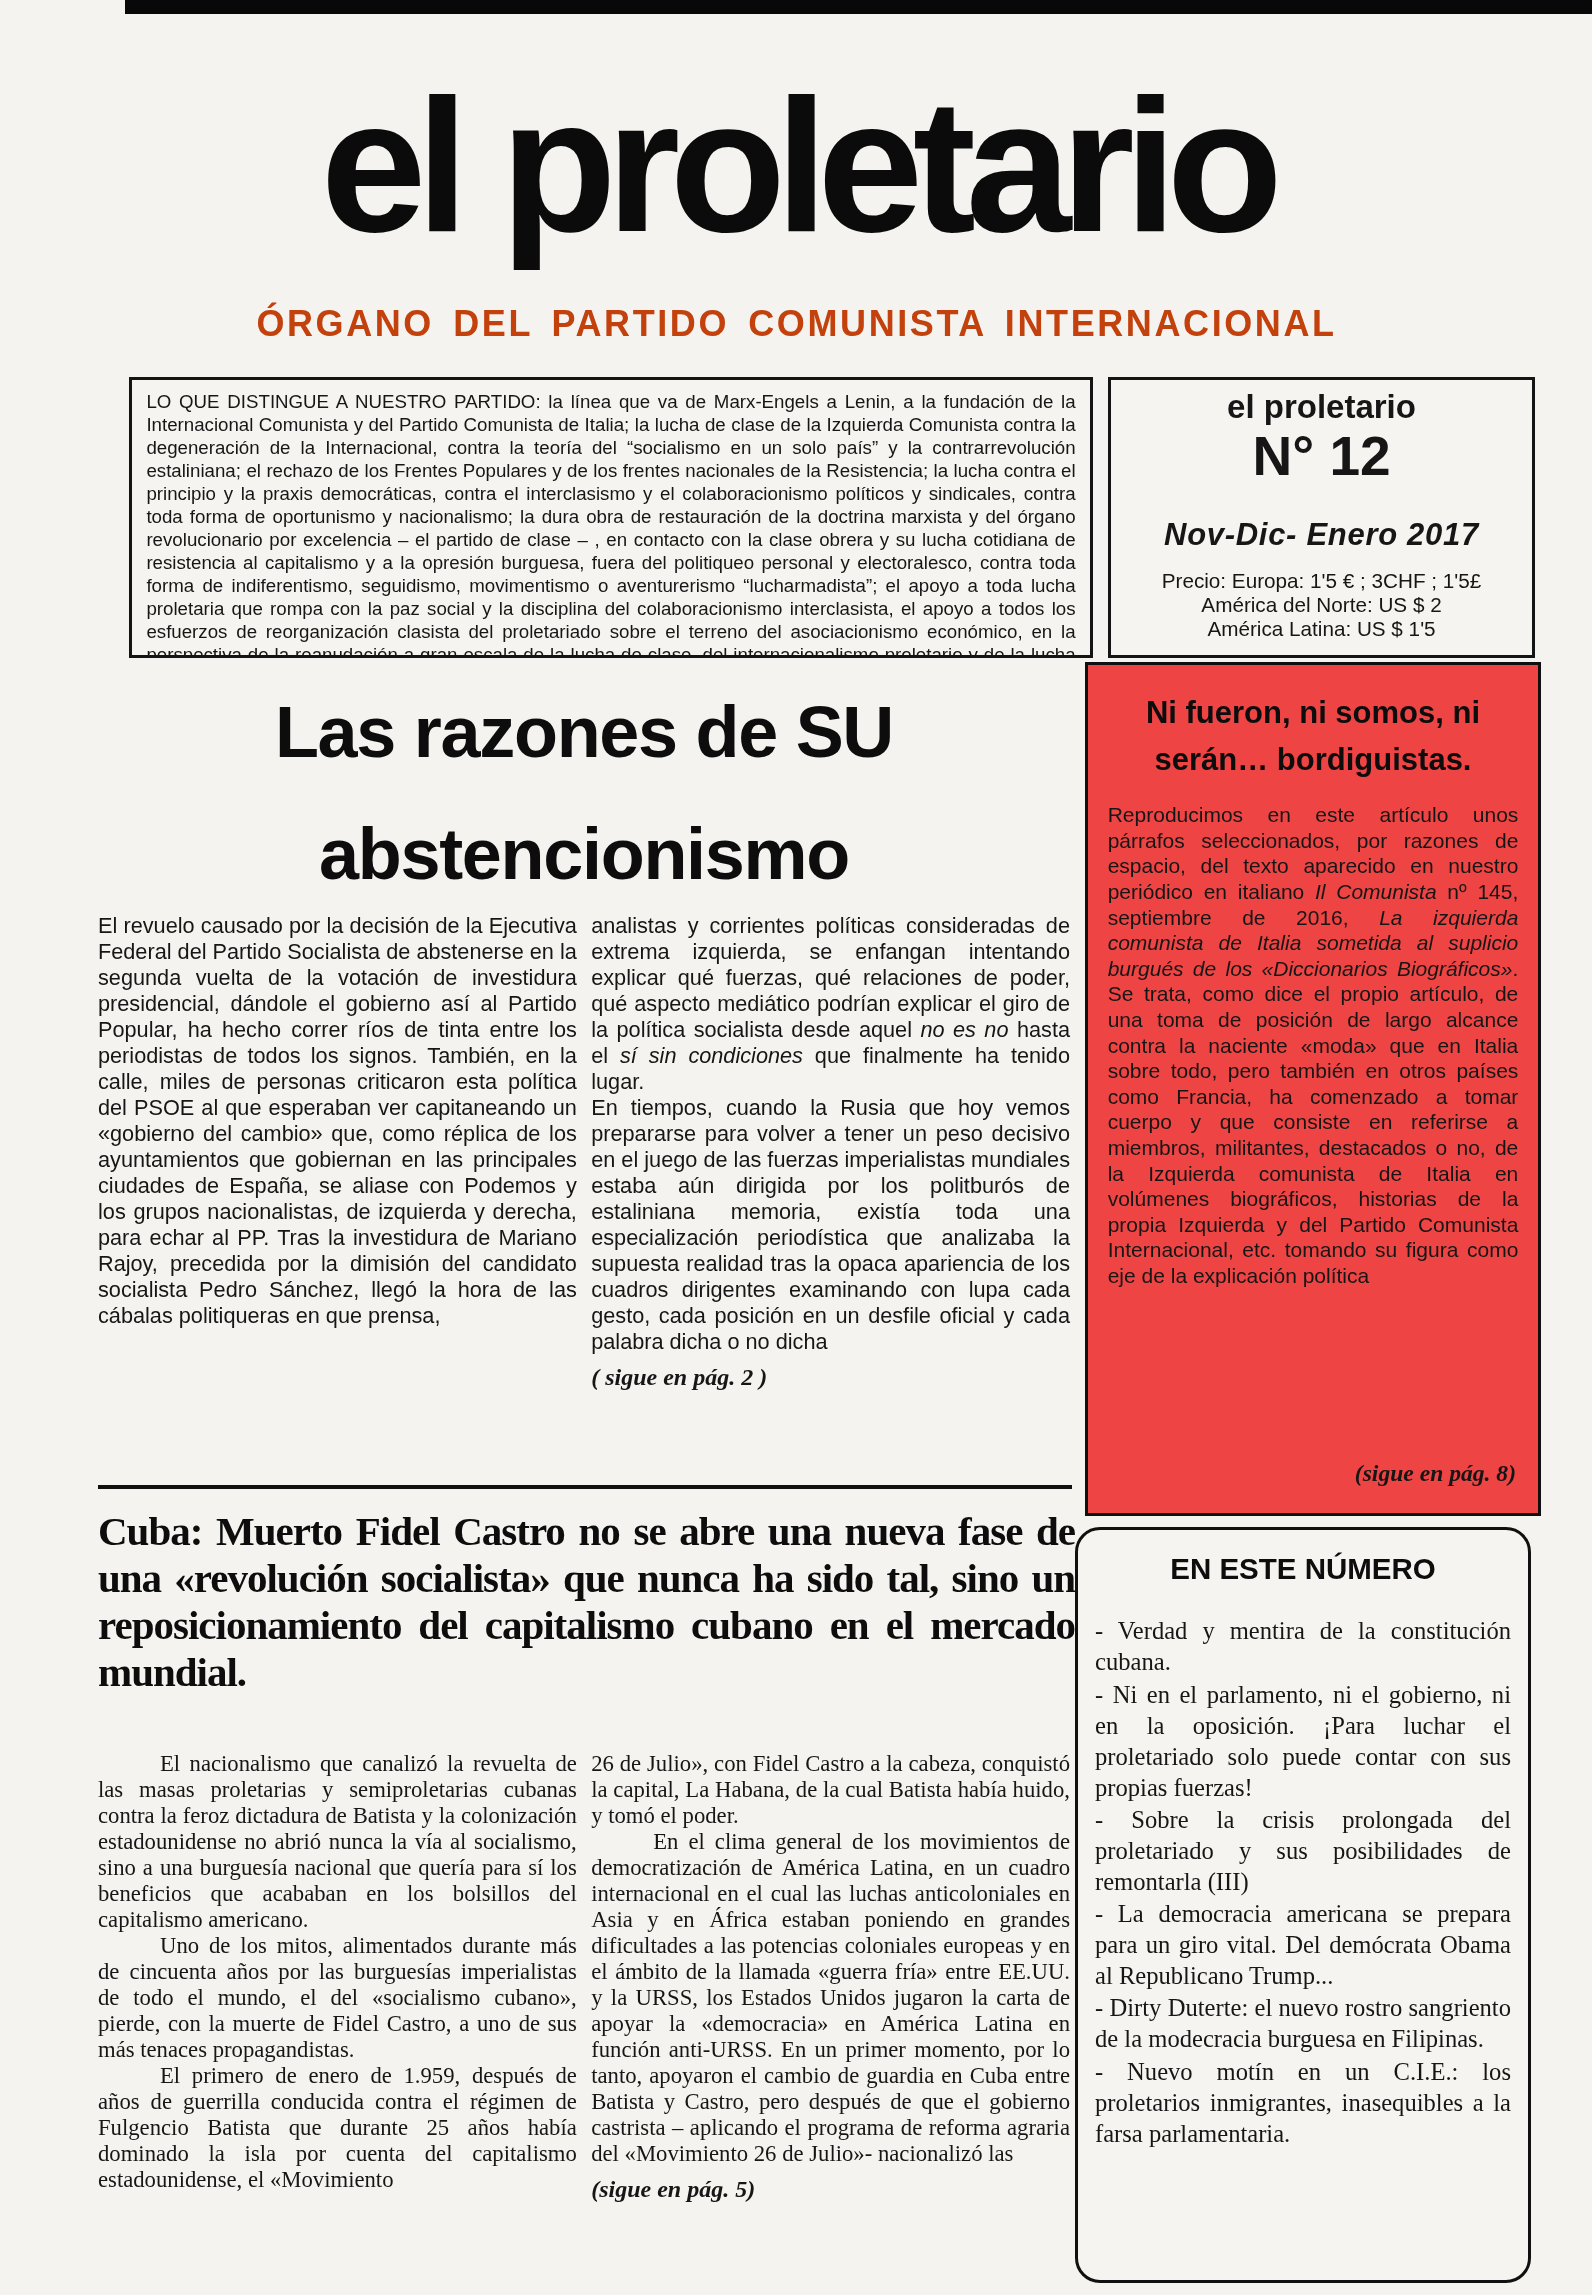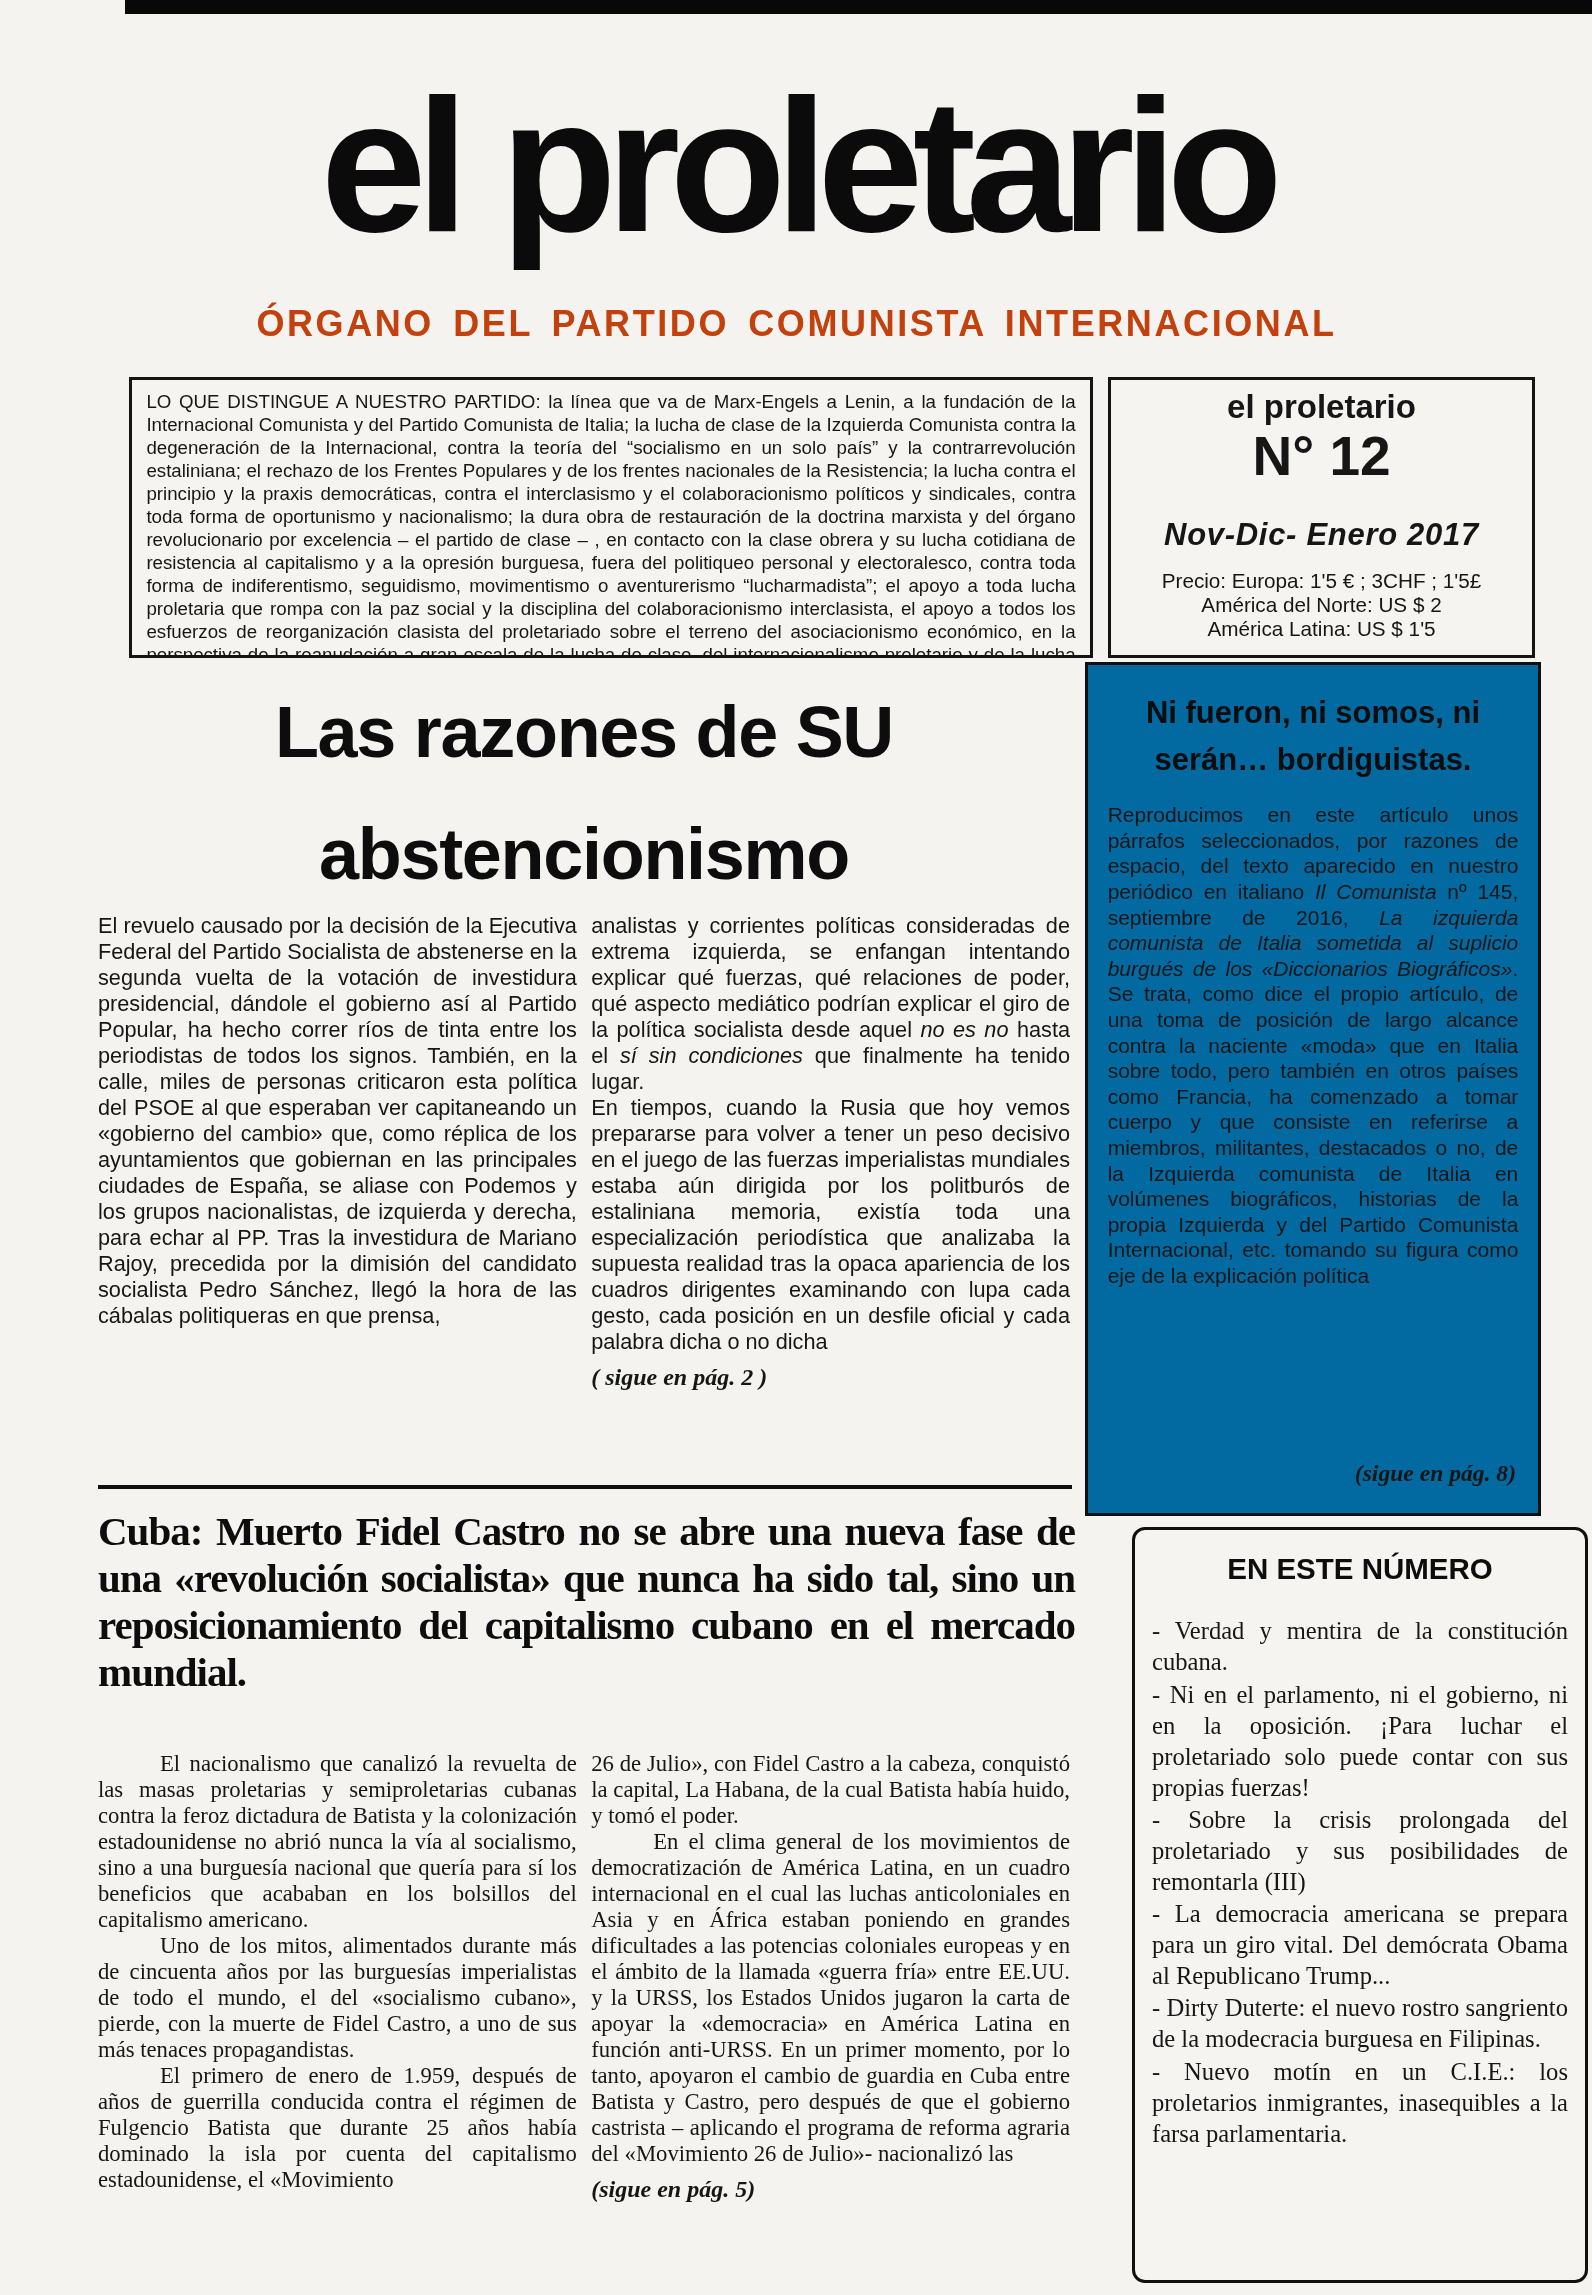--- a/index.html
+++ b/index.html
@@ -107,44 +107,44 @@
   }
   .cuba-col p{margin:0;}
   .cuba-col p.ind{text-indent:62px;}
 
   
   .sb1{
     left:1085px;top:662px;width:456px;height:854px;
     box-sizing:border-box;
     border:3.9px solid #101010;
     padding:23.6px 19.7px;
-    background:#0369a1;
+    background:#ef4444;
   }
   .sb1-title{
     text-align:center;font-weight:700;
     font-size:31px;line-height:47px;
     color:#0d0d0d;
   }
   .sb1-body{
     margin-top:19.7px;
     font-size:21px;line-height:25.6px;
     text-align:justify;
   }
   .sb1-cont{
     position:absolute;right:22px;bottom:26px;
     font-family:"Liberation Serif",serif;
     font-style:italic;font-weight:700;font-size:23.6px;
     white-space:nowrap;
   }
 
   
   .sb2{
-    left:1132px;top:1527px;width:456px;height:756px;
-    box-sizing:border-box;
-    border:3.9px solid #101010;border-radius:13px;
+    left:1075px;top:1527px;width:456px;height:756px;
+    box-sizing:border-box;
+    border:3.9px solid #101010;border-radius:25px;
     padding:18.4px 17px;
     background:#f5f4f0;
     font-family:"Liberation Serif",serif;
   }
   .sb2-title{
     font-family:"Liberation Sans",sans-serif;
     text-align:center;font-weight:700;font-size:29.5px;
     margin:3.9px 0 29px 0;color:#0d0d0d;
   }
   .sb2-items p{

